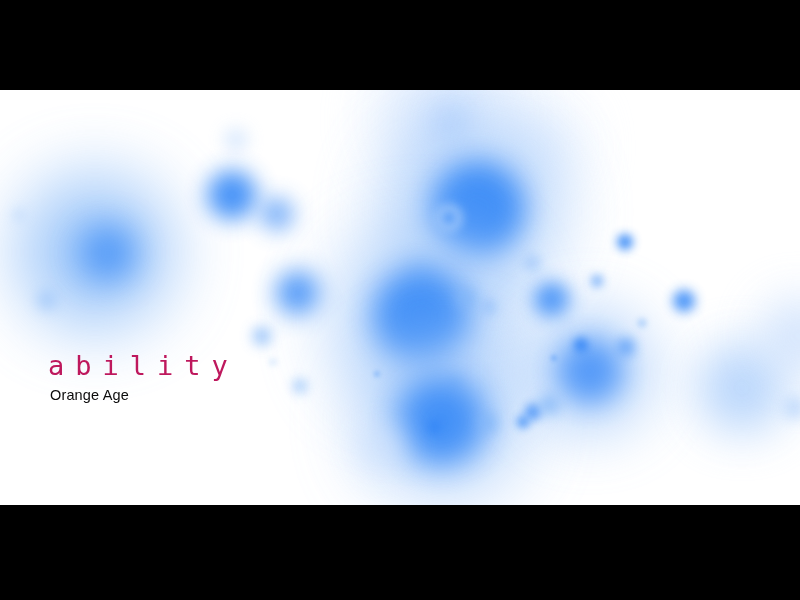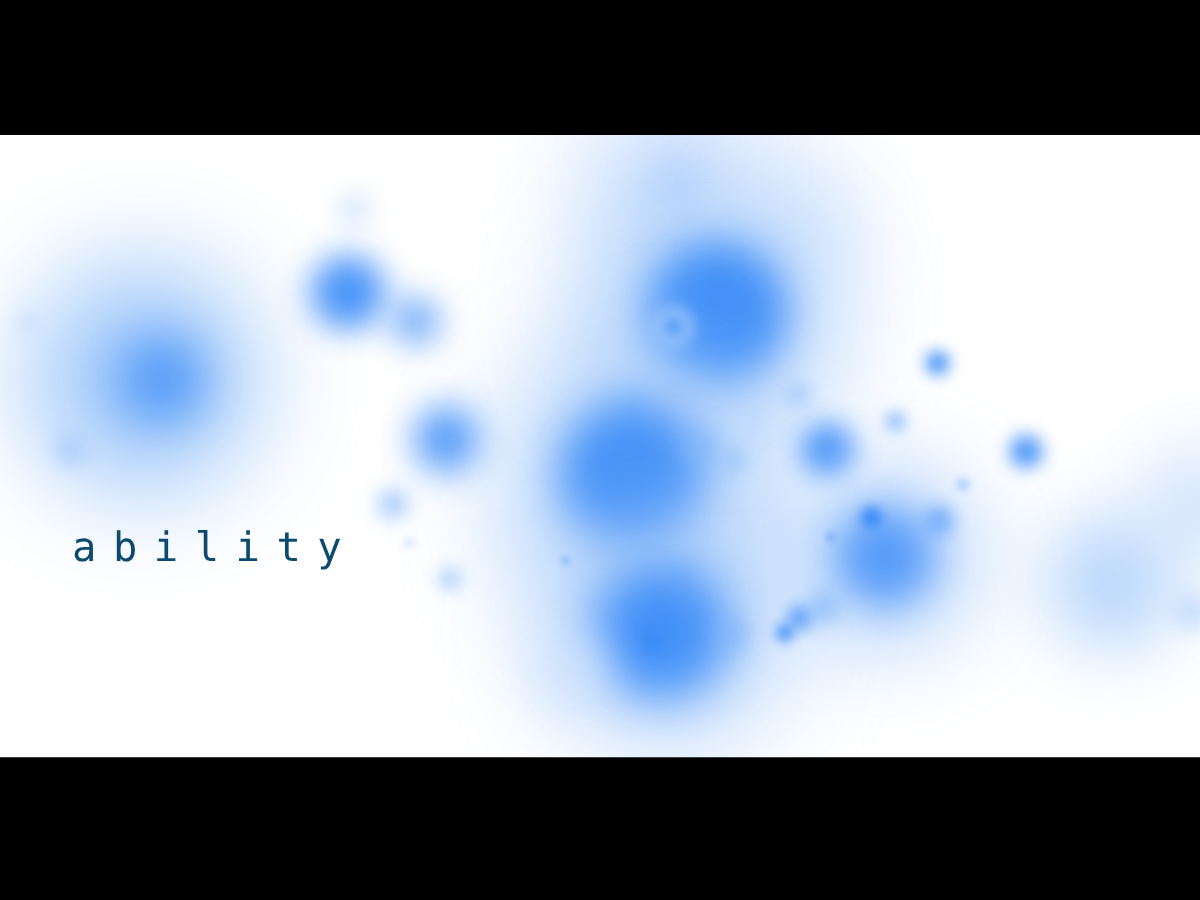--- a/index.html
+++ b/index.html
@@ -68,21 +68,21 @@
     position: absolute;
     left: 48px;
     top: 262px;
     z-index: 25;
   }
   #main-title {
     font-family: "DejaVu Sans Mono", "Liberation Mono", monospace;
     font-size: 27px;
     font-weight: 400;
     letter-spacing: 11px;
-    color: #0c4a6e;
+    color: #be185d;
     line-height: 1;
     white-space: nowrap;
     margin: 0;
   }
   #subtitle {
     font-family: "Liberation Sans", sans-serif;
     font-size: 14.5px;
     font-weight: 400;
     letter-spacing: 0.15px;
     color: #0c0c0c;
@@ -142,19 +142,20 @@
         <div class="bokeh" style="left: 533px; top: 322px; width: 16px; height: 16px; background: rgb(78, 150, 248); opacity: 0.9; filter: blur(5px);"></div>
         <div class="bokeh" style="left: 549px; top: 315px; width: 20px; height: 20px; background: rgb(127, 181, 248); opacity: 0.85; filter: blur(7px);"></div>
         <div class="bokeh" style="left: 523px; top: 332px; width: 12px; height: 12px; background: rgb(59, 140, 247); opacity: 0.88; filter: blur(4px);"></div>
         <div class="bokeh" style="left: 742px; top: 298px; width: 88px; height: 88px; background: rgb(169, 205, 251); opacity: 0.85; filter: blur(24px);"></div>
         <div class="bokeh" style="left: 799px; top: 246px; width: 72px; height: 72px; background: rgb(194, 218, 252); opacity: 0.8; filter: blur(24px);"></div>
         <div class="bokeh" style="left: 795px; top: 318px; width: 20px; height: 20px; background: rgb(156, 197, 250); opacity: 0.7; filter: blur(8px);"></div>
       </div>
 
     <div id="title-block">
       <div id="main-title">ability</div>
+      <div id="subtitle">Orange Age</div>
     </div>
   </div>
 
   <div class="letterbox" id="bar-top"></div>
   <div class="letterbox" id="bar-bottom"></div>
 
 </div>
 
 </body></html>

